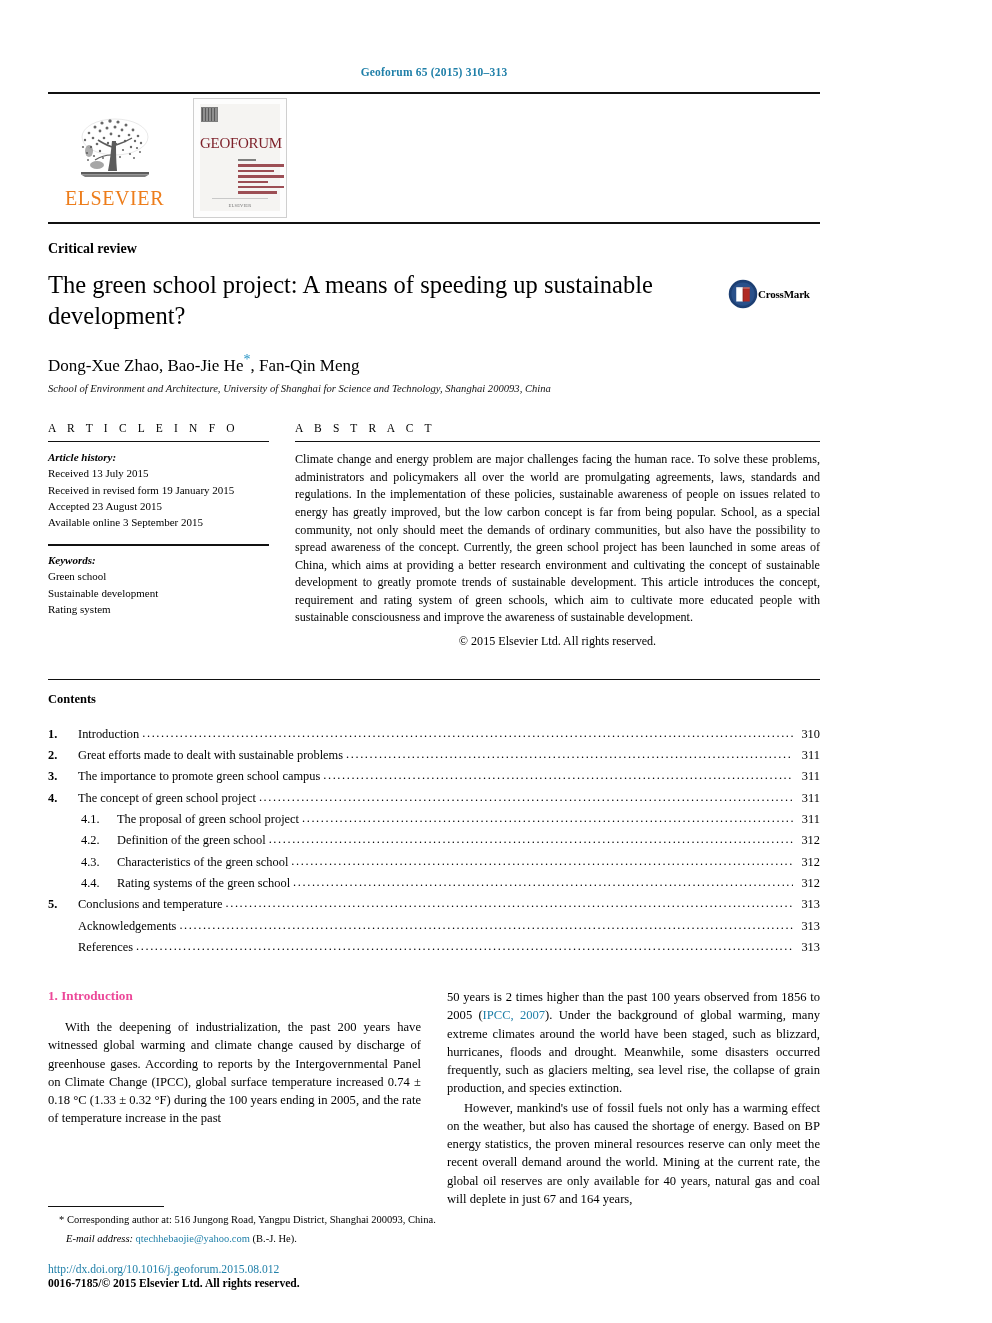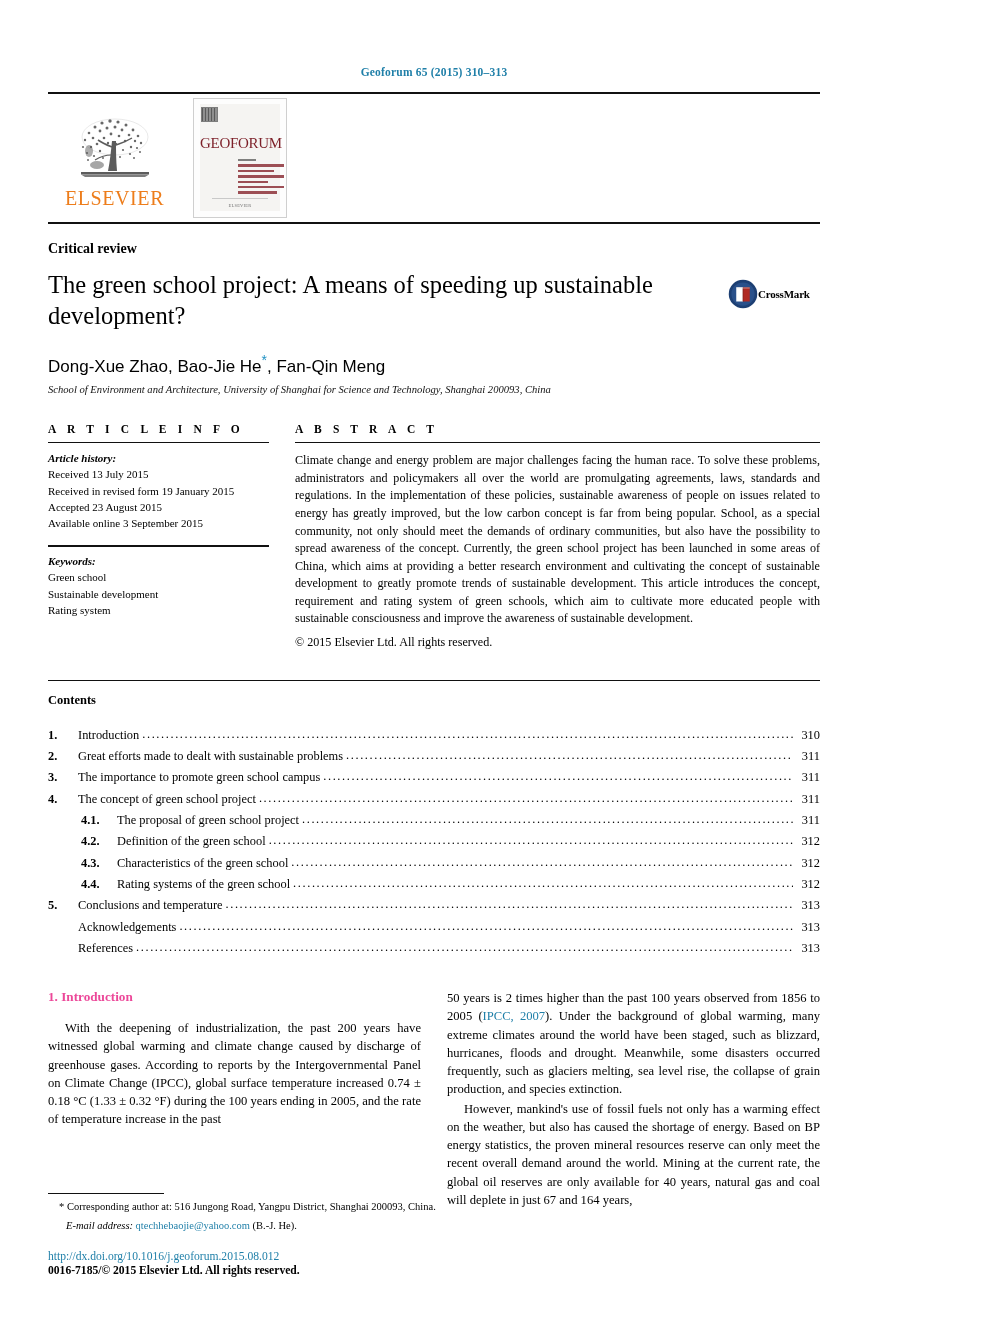--- a/index.html
+++ b/index.html
@@ -131,21 +131,21 @@
   .title-col { flex: 1 1 auto; padding-right: 16px; }
   h1.article-title {
     font-family: "Liberation Serif", serif;
     font-weight: normal;
     font-size: 24.5px;
     line-height: 1.26;
     margin: 13px 0 0 0;
     max-width: 660px;
   }
   .authors {
-    font-family: Liberation Sans, sans-serif;
+    font-family: Liberation Serif, serif;
     font-size: 17px;
     margin-top: 20px;
   }
   .authors .star { color: #2292c4; font-size: 14px; vertical-align: super; }
   .affil {
     font-family: "Liberation Serif", serif;
     font-style: italic;
     font-size: 10.6px;
     margin-top: 8px;
     color: #111;
@@ -160,48 +160,48 @@
     font-family: "Liberation Serif", serif;
     font-weight: bold; font-size: 11px; letter-spacing: -.2px;
   }
 
   
   .infoabs { display: flex; margin-top: 28px; }
   .info-col { flex: 0 0 247px; padding-right: 26px; }
   .abs-col  { flex: 1 1 auto; }
   .sec-head {
     font-family: "Liberation Serif", serif;
-    font-weight: bold;
+    font-weight: normal;
     font-size: 11.5px;
     letter-spacing: 4.2px;
   }
   .hr-thin { border: 0; border-top: 1px solid #111; margin: 7px 0 9px 0; }
   .hr-thick { border: 0; border-top: 2px solid #111; margin: 14px 0 8px 0; }
   .ih { font-style: italic; font-weight: bold; font-size: 11px; margin-bottom: 2px; }
   .iline { font-size: 11px; line-height: 1.48; }
   .abs-body {
     font-size: 12.1px;
     line-height: 1.45;
     text-align: justify;
     margin-top: 2px;
   }
-  .abs-copy { text-align: left; margin-top: 7px; font-size: 12.1px; }
+  .abs-copy { text-align: center; margin-top: 7px; font-size: 12.1px; }
 
   
   .contents-wrap { margin-top: 30px; }
   .contents-wrap .hr-top { border: 0; border-top: 1px solid #111; margin: 0 0 12px 0; }
   .contents-label {
     font-family: "Liberation Serif", serif;
     font-weight: bold; font-size: 12.5px; margin-bottom: 17px;
   }
   .toc { font-size: 12.4px; }
   .toc-row { display: flex; align-items: baseline; line-height: 1.72; }
   .toc-num { flex: 0 0 30px; font-weight: bold; }
   .toc-indent { flex: 0 0 33px; }
-  .toc-sub-num { flex: 0 0 36px; font-weight: bold; }
+  .toc-sub-num { flex: 0 0 36px; font-weight: normal; }
   .toc-label { flex: 0 0 auto; white-space: nowrap; }
   .toc-dots {
     flex: 1 1 auto; margin: 0 1px 0 3px;
     overflow: hidden; white-space: nowrap;
     letter-spacing: 1.6px; position: relative; top: -1px;
   }
   .toc-page { flex: 0 0 auto; text-align: right; min-width: 26px; }
 
   
   .bodycols {
@@ -223,21 +223,21 @@
     text-align: justify;
     text-indent: 17px;
     margin: 0 0 2px 0;
   }
   .lnk { color: #1f7fa8; }
 
   
   .footnote {
     position: absolute;
     left: 48px;
-    bottom: 46px;
+    bottom: 33px;
     width: 432px;
   }
   .fn-rule { width: 116px; border: 0; border-top: 1px solid #111; margin: 0 0 6px 0; }
   .fn-line {
     font-size: 10.5px; line-height: 1.42; text-indent: 11px;
   }
   .fn-email { font-size: 10.5px; line-height: 1.42; text-indent: 18px; margin-top: 4px; }
   .fn-email i { font-style: italic; }
   .doi-block { margin-top: 16px; }
   .doi { color: #1f7fa8; font-size: 11.6px; }

